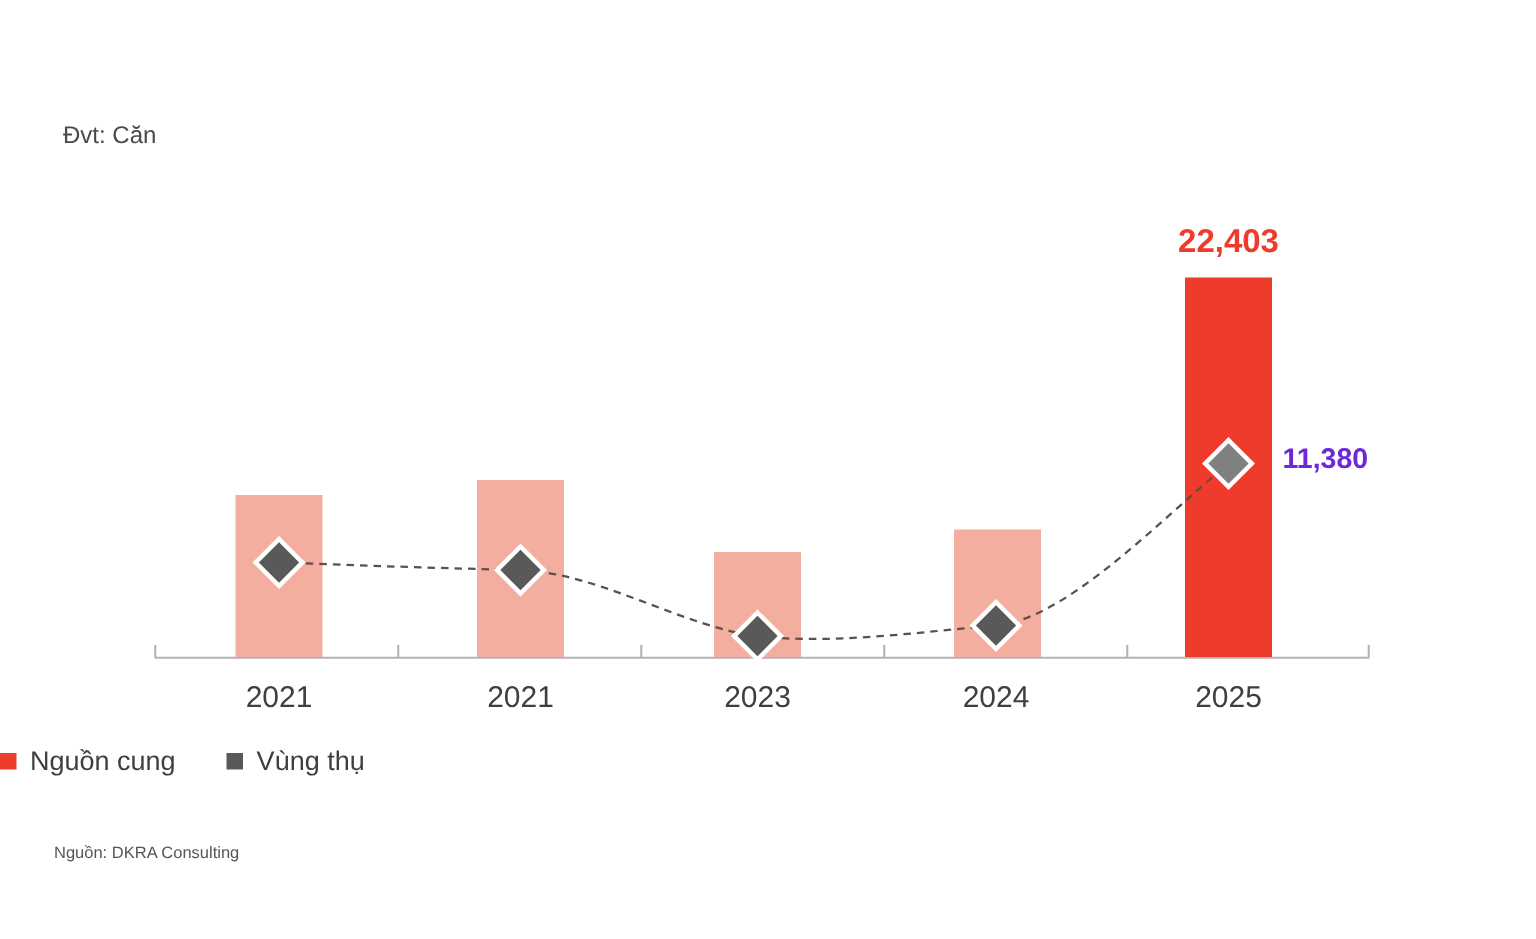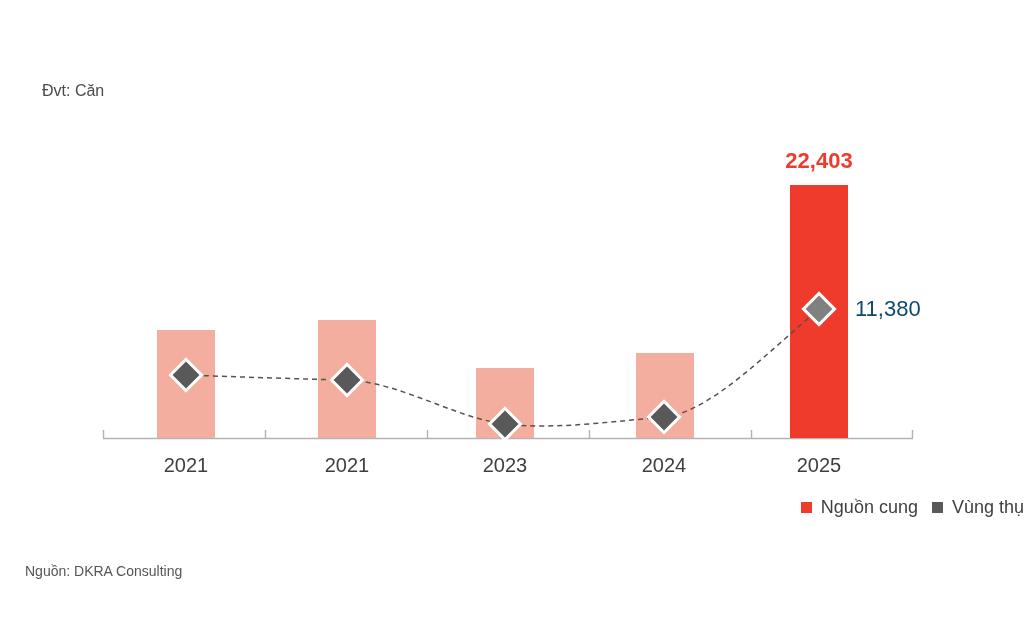--- a/index.html
+++ b/index.html
@@ -27,41 +27,41 @@
   }
   .plot svg{display:block;}
 
   .bar-value-label{
     position:absolute;
     font-size:22px;color:#ee3b2b;font-weight:700;
     white-space:nowrap;
   }
   .point-value-label{
     position:absolute;
-    font-size:22px;color:#0c4a6e;font-weight:400;
+    font-size:19px;color:#6d28d9;font-weight:700;
     white-space:nowrap;
   }
   .xtick-label{
     position:absolute;
     font-size:20px;color:#3f3f3f;
     text-align:center;white-space:nowrap;
     transform:translateX(-50%);
   }
 
   .legend{
     position:absolute;left:0;right:0;top:498px;
-    display:flex;justify-content:flex-end;align-items:center;gap:14px;
+    display:flex;justify-content:flex-start;align-items:center;gap:34px;
   }
   .legend-item{display:flex;align-items:center;gap:9px;}
   .legend-swatch{width:11px;height:11px;display:block;}
   .legend-label{font-size:18px;color:#3f3f3f;line-height:1;}
 
   .source-note{
-    position:absolute;left:25px;top:563px;
-    font-size:14px;color:#555555;white-space:nowrap;
+    position:absolute;left:36px;top:563px;
+    font-size:11px;color:#555555;white-space:nowrap;
   }
 </style>
 </head>
 <body>
 
 <div class="page">
 
 
   <div class="chart-subtitle">Đvt: Căn</div>
 

